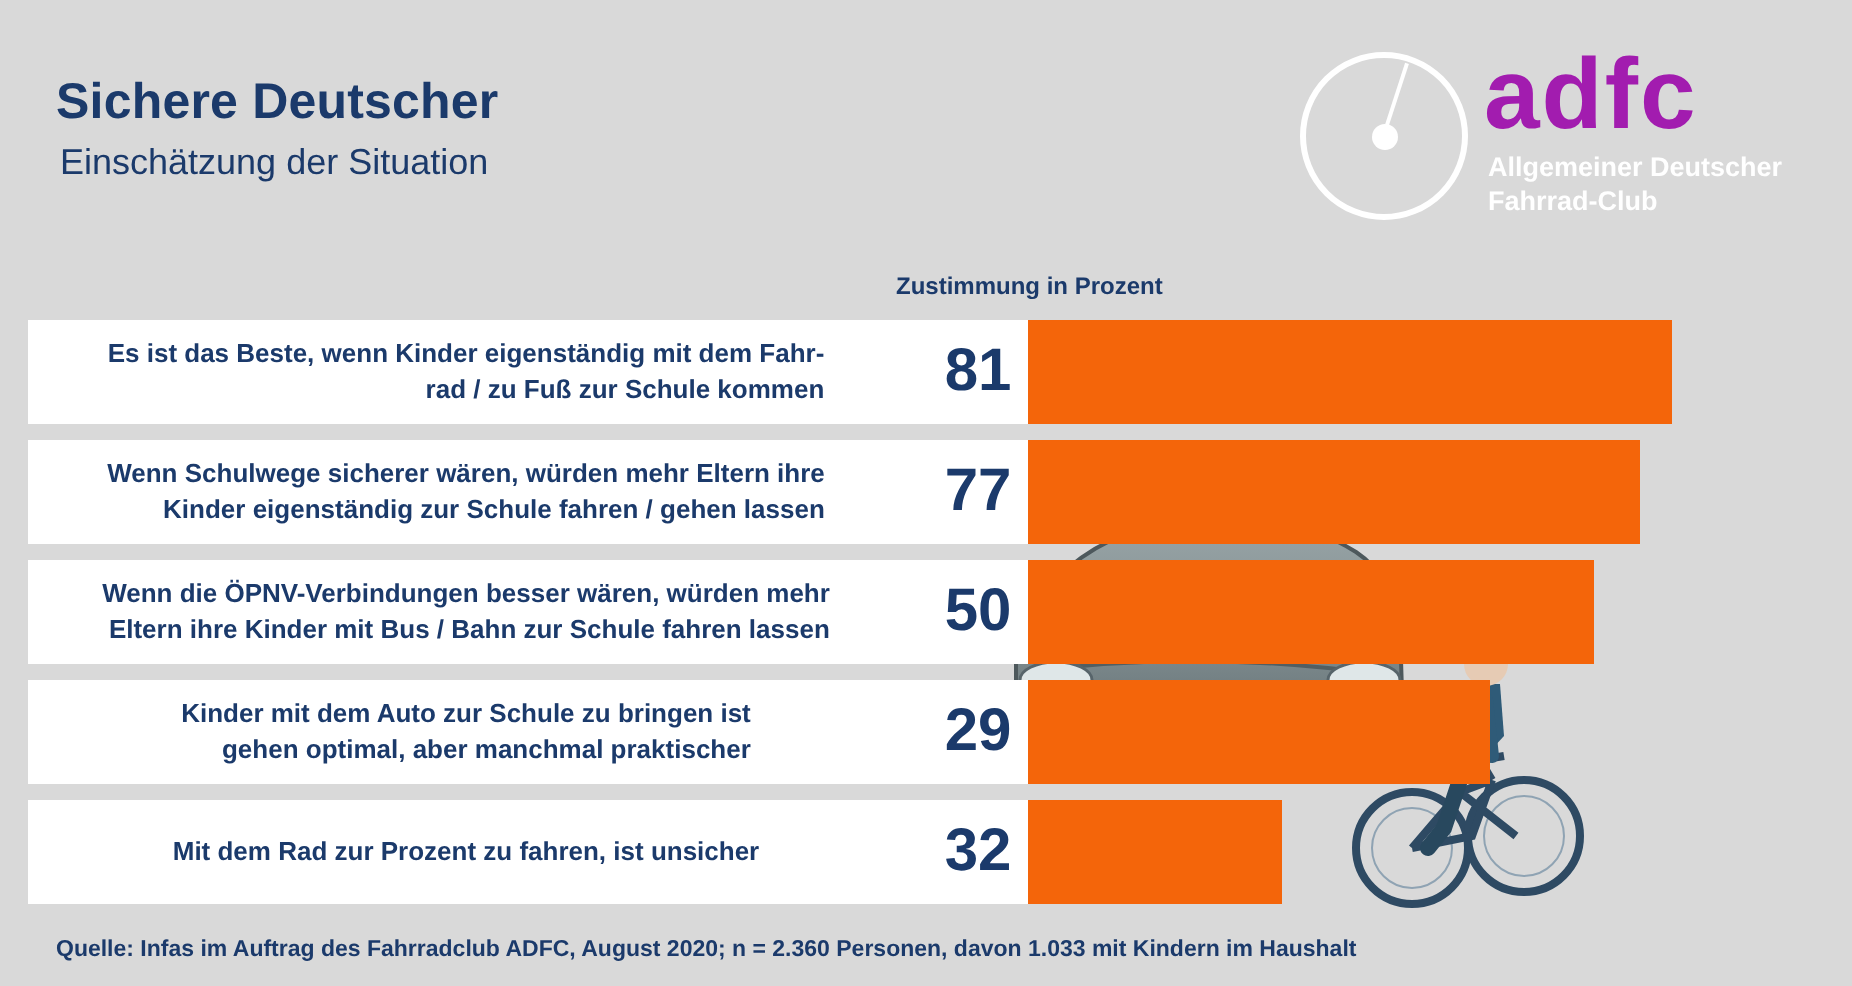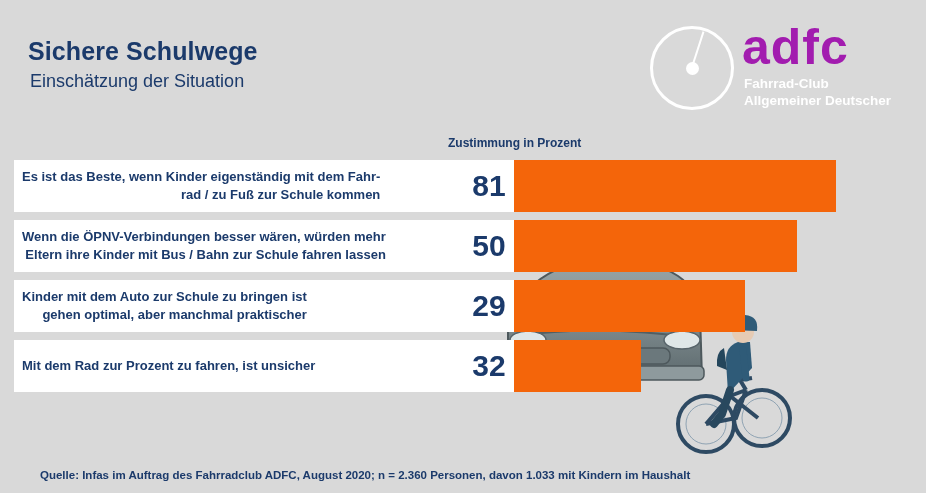--- a/index.html
+++ b/index.html
@@ -117,21 +117,21 @@
   .label-box {
     position: absolute;
     left: 0;
     top: 0;
     width: 440px;
     height: 52px;
     background: #ffffff;
     box-sizing: border-box;
     display: flex;
     align-items: center;
-    justify-content: flex-start;
+    justify-content: center;
     padding: 0 10px 0 8px;
   }
   .label-text {
     font-size: 13px;
     font-weight: bold;
     color: #1b3a6b;
     text-align: right;
     line-height: 1.38;
   }
   .value-box {
@@ -174,39 +174,38 @@
   }
 
   
   .source {
     position: absolute;
     left: 28px;
     bottom: 12px;
     font-size: 11.5px;
     font-weight: bold;
     color: #1b3a6b;
-    margin-left: 12px;
   }
 </style>
 </head>
 <body>
 
 <div class="header">
-  <div class="title">Sichere Schulwege</div>
+  <div class="title">Sichere Deutscher</div>
   <div class="subtitle">Einschätzung der Situation</div>
 </div>
 
 <div class="logo">
   <div class="logo-wheel"></div>
   <div class="logo-hub"></div>
   <div class="logo-spoke"></div>
   <div class="logo-text">adfc</div>
   <div class="logo-sub">
+    <div>Allgemeiner Deutscher</div>
     <div>Fahrrad-Club</div>
-    <div>Allgemeiner Deutscher</div>
   </div>
 </div>
 
 <div class="axis-label">Zustimmung in Prozent</div>
 
 <div class="illu">
   <svg width="300" height="250" viewBox="0 0 300 250" xmlns="http://www.w3.org/2000/svg">
     <defs>
       <linearGradient id="carbody" x1="0" y1="0" x2="0" y2="1">
         <stop offset="0%" stop-color="#9aa6a8"></stop>
@@ -274,20 +273,34 @@
       </div>
     </div>
     <div class="value-box">
       <span class="value-text">81</span>
     </div>
     <div class="bar-track">
       <div class="bar" style="width: 81%;"></div>
     </div>
   </div>
 
+  <div class="row">
+    <div class="label-box">
+      <div class="label-text">
+        <div>Wenn Schulwege sicherer wären, würden mehr Eltern ihre</div>
+        <div>Kinder eigenständig zur Schule fahren / gehen lassen</div>
+      </div>
+    </div>
+    <div class="value-box">
+      <span class="value-text">77</span>
+    </div>
+    <div class="bar-track">
+      <div class="bar" style="width: 77%;"></div>
+    </div>
+  </div>
 
   <div class="row">
     <div class="label-box">
       <div class="label-text">
         <div>Wenn die ÖPNV-Verbindungen besser wären, würden mehr</div>
         <div>Eltern ihre Kinder mit Bus / Bahn zur Schule fahren lassen</div>
       </div>
     </div>
     <div class="value-box">
       <span class="value-text">50</span>

